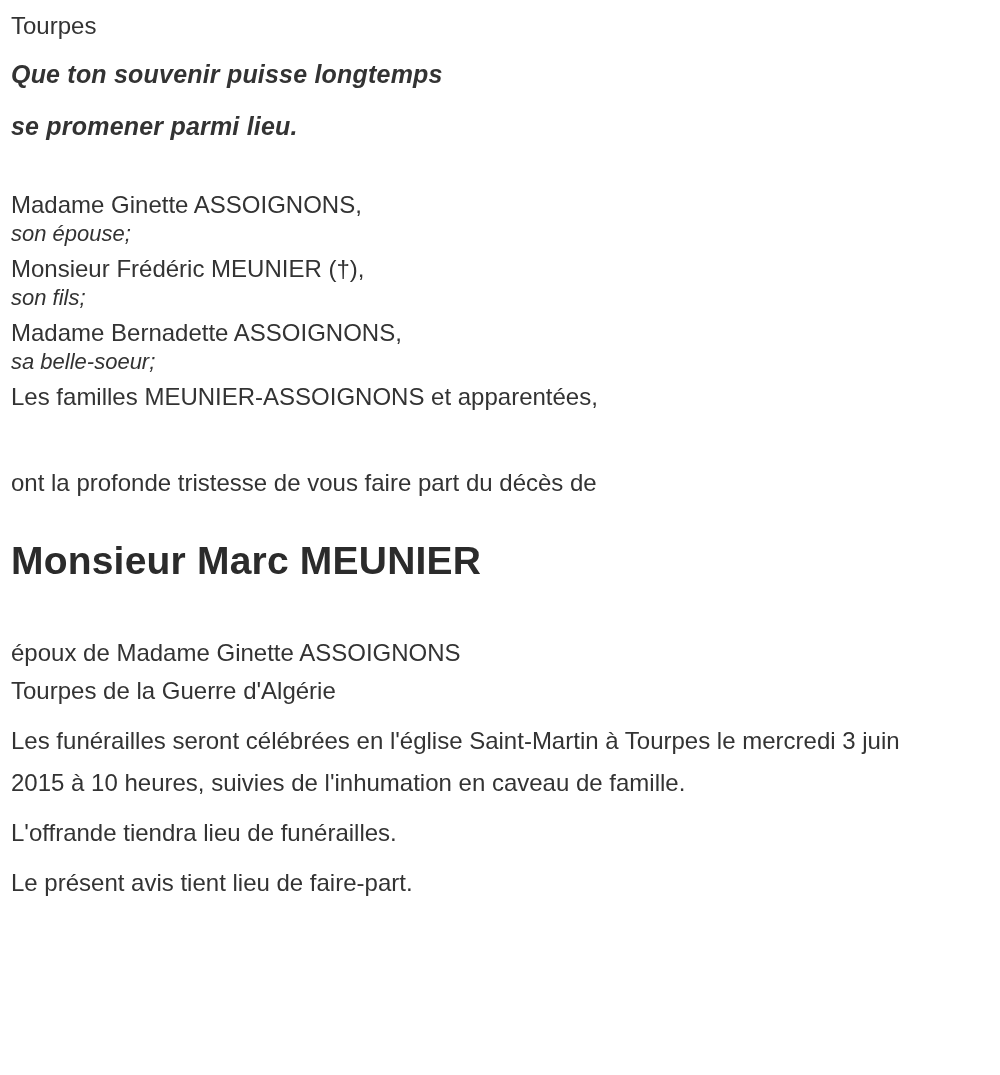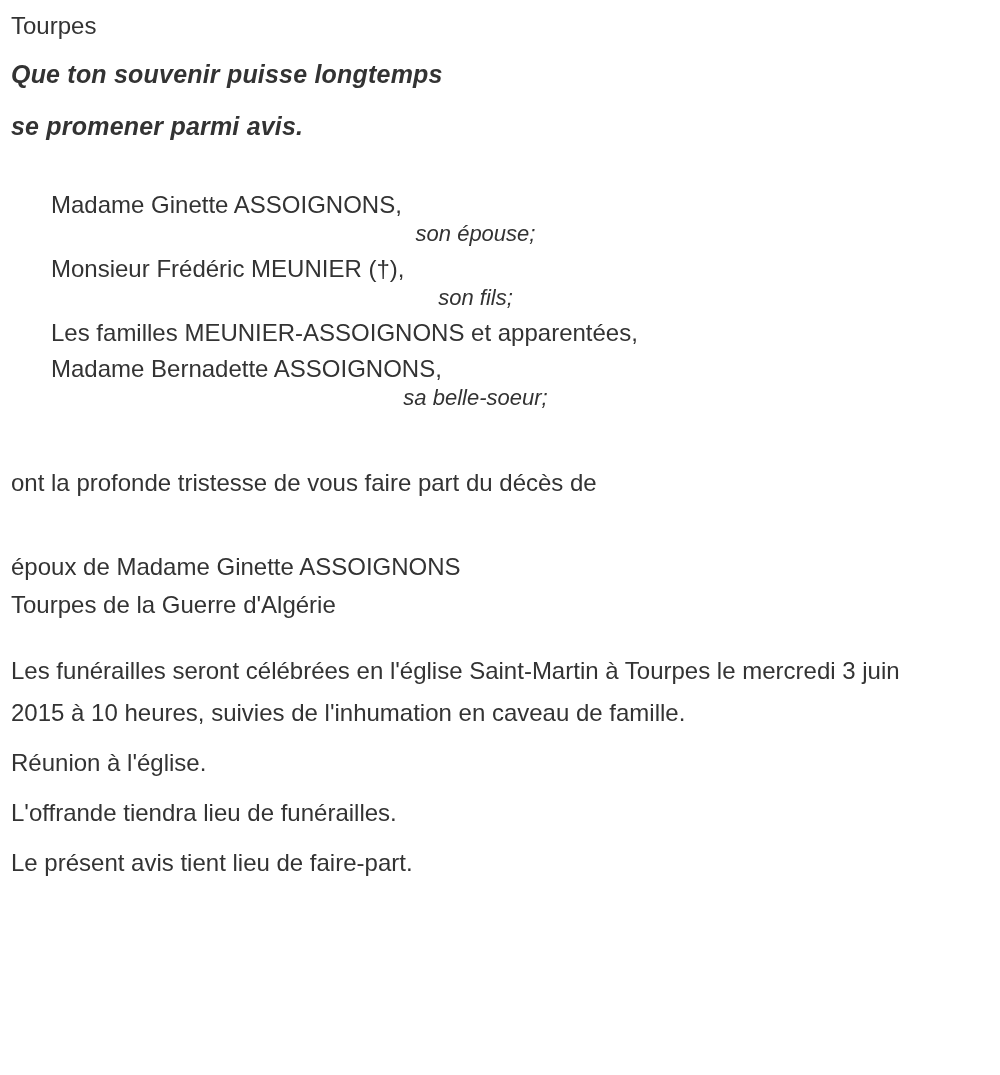--- a/index.html
+++ b/index.html
@@ -31,30 +31,29 @@
     line-height: 28px;
     margin: 0 0 24px 0;
     letter-spacing: 0.2px;
     font-style: italic;
   }
   .family {
     margin-top: 50px;
   }
   .family-entry {
     margin-bottom: 6px;
-    margin-left: 40px;
   }
   .family-name {
     line-height: 30px;
   }
   .family-relation {
     font-style: italic;
     font-size: 22px;
     line-height: 28px;
-    text-align: center;
+    text-align: left;
   }
   .family-relation:empty {
     display: none;
   }
   .intro {
     margin-top: 56px;
     line-height: 30px;
   }
   .deceased {
     margin-top: 40px;
@@ -66,74 +65,74 @@
   }
   .details {
     margin-top: 50px;
     line-height: 38px;
   }
   .dates {
     margin-top: 45px;
     line-height: 42px;
   }
   .funeral {
-    margin-top: 26px;
+    margin-top: 10px;
     line-height: 42px;
     max-width: 940px;
   }
   .line {
     margin-top: 8px;
     line-height: 42px;
   }
 </style>
 </head>
 <body>
 
 <div class="page">
 
   <div class="location">Tourpes</div>
 
   <div class="epitaph">Que ton souvenir puisse longtemps</div>
 
-  <div class="epitaph">se promener parmi avis.</div>
+  <div class="epitaph">se promener parmi lieu.</div>
 
   <div class="family">
 
     <div class="family-entry">
       <div class="family-name">Madame Ginette ASSOIGNONS,</div>
       <div class="family-relation">son épouse;</div>
     </div>
 
     <div class="family-entry">
       <div class="family-name">Monsieur Frédéric MEUNIER (†),</div>
       <div class="family-relation">son fils;</div>
     </div>
 
     <div class="family-entry">
-      <div class="family-name">Les familles MEUNIER-ASSOIGNONS et apparentées,</div>
-
+      <div class="family-name">Madame Bernadette ASSOIGNONS,</div>
+      <div class="family-relation">sa belle-soeur;</div>
     </div>
 
     <div class="family-entry">
-      <div class="family-name">Madame Bernadette ASSOIGNONS,</div>
-      <div class="family-relation">sa belle-soeur;</div>
+      <div class="family-name">Les familles MEUNIER-ASSOIGNONS et apparentées,</div>
+
     </div>
 
   </div>
 
   <div class="intro">ont la profonde tristesse de vous faire part du décès de</div>
 
+  <div class="deceased">Monsieur Marc MEUNIER</div>
 
   <div class="details">
     <div>époux de Madame Ginette ASSOIGNONS</div>
     <div>Tourpes de la Guerre d'Algérie</div>
   </div>
 
 
   <div class="funeral">Les funérailles seront célébrées en l'église Saint-Martin à Tourpes le mercredi 3 juin 2015 à 10 heures, suivies de l'inhumation en caveau de famille.</div>
 
-  <div class="line">Réunion à l'église.</div>
 
   <div class="line">L'offrande tiendra lieu de funérailles.</div>
 
   <div class="line">Le présent avis tient lieu de faire-part.</div>
 
 </div>
 
 </body></html>

